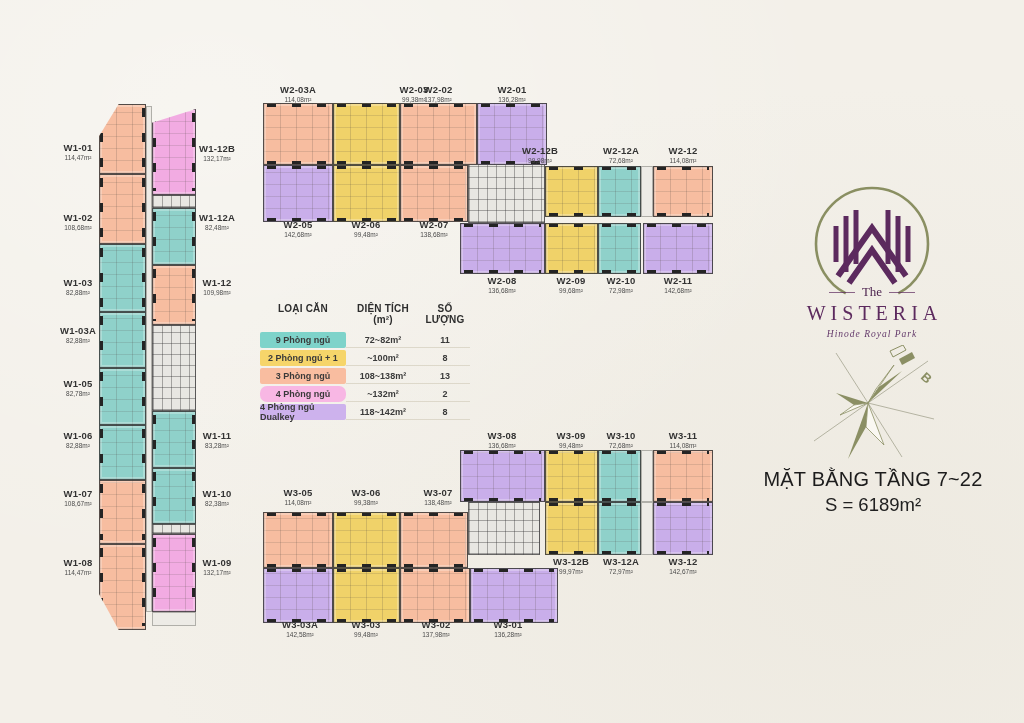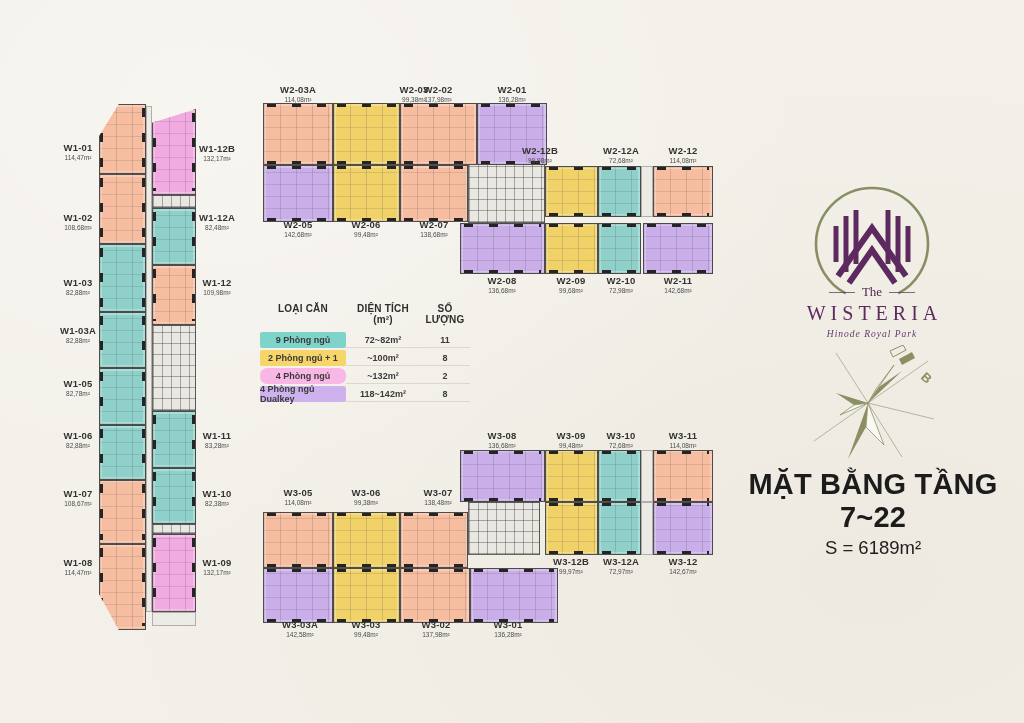--- a/index.html
+++ b/index.html
@@ -55,21 +55,21 @@
   .logo-the-row{display:flex;align-items:center;justify-content:center;gap:7px;margin-top:-30px;
     font-family:"Liberation Serif",serif;font-size:13px;color:#4e2550;}
   .logo-line{width:26px;height:1px;background:#5c2a5e;opacity:.7;}
   .logo-name{font-family:"Liberation Serif",serif;font-size:20px;letter-spacing:5px;margin-top:2px;
     margin-left:5px;color:#5c2a5e;}
   .logo-sub{font-family:"Liberation Serif",serif;font-style:italic;font-size:9.5px;letter-spacing:1px;
     margin-top:4px;color:#63396a;}
   
   .compass{position:absolute;left:806px;top:345px;z-index:8;}
   .main-title{position:absolute;left:740px;top:468px;width:266px;text-align:center;color:#1c1c1c;z-index:8;}
-  .t1{font-size:29px;font-weight:bold;letter-spacing:.2px;}
+  .t1{font-size:20px;font-weight:normal;letter-spacing:.2px;}
   .t2{font-size:18.5px;margin-top:3px;color:#212121;}
 </style>
 </head>
 <body>
 
 <div class="stage">
 
   <div style="position:absolute;inset:0;">
       <div class="corridor" style="left: 146px; top: 106px; width: 6px; height: 506px;"></div>
       <div class="core" style="left: 152px; top: 195px; width: 44px; height: 13px;"></div>
@@ -302,20 +302,25 @@
     <div>
         <div class="legend-row">
           <div class="legend-chip" style="background: rgb(126, 211, 202);">9 Phòng ngủ</div>
           <div class="legend-area">72~82m²</div>
           <div class="legend-qty">11</div>
         </div>
         <div class="legend-row">
           <div class="legend-chip" style="background: rgb(246, 213, 106);">2 Phòng ngủ + 1</div>
           <div class="legend-area">~100m²</div>
           <div class="legend-qty">8</div>
+        </div>
+        <div class="legend-row">
+          <div class="legend-chip" style="background: rgb(249, 189, 160);">3 Phòng ngủ</div>
+          <div class="legend-area">108~138m²</div>
+          <div class="legend-qty">13</div>
         </div>
         <div class="legend-row">
           <div class="legend-chip" style="background: rgb(248, 183, 228); border-radius: 7px;">4 Phòng ngủ</div>
           <div class="legend-area">~132m²</div>
           <div class="legend-qty">2</div>
         </div>
         <div class="legend-row">
           <div class="legend-chip" style="background: rgb(205, 178, 237);">4 Phòng ngủ Dualkey</div>
           <div class="legend-area">118~142m²</div>
           <div class="legend-qty">8</div>

